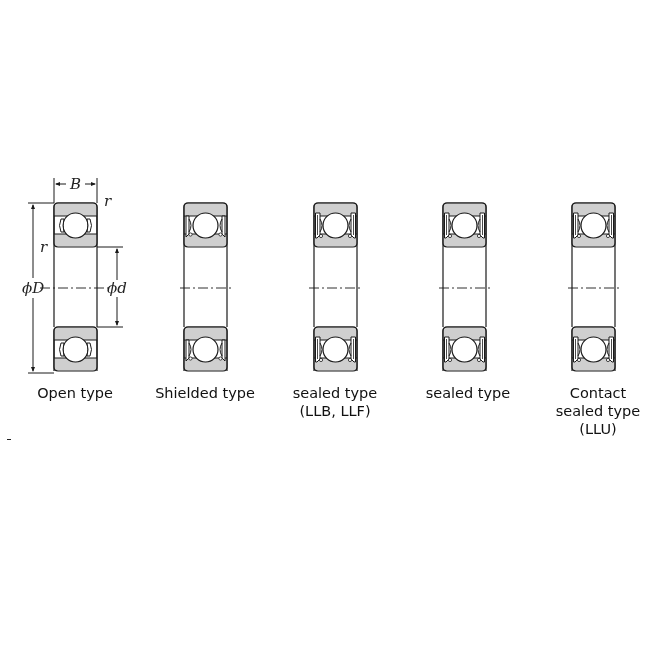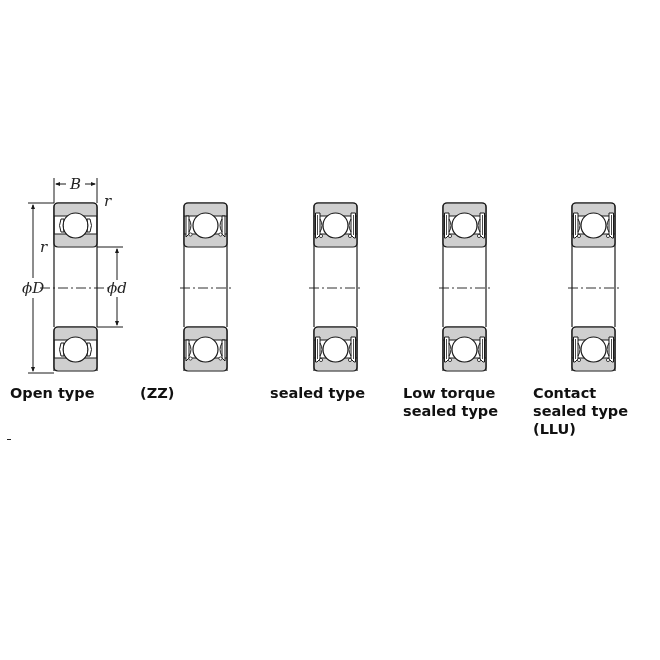--- a/index.html
+++ b/index.html
@@ -4,22 +4,22 @@
 <style>
   html, body { margin: 0; padding: 0; background: #ffffff; }
   body { width: 660px; height: 660px; position: relative; overflow: hidden; }
   #diagram { position: absolute; left: 0; top: 0; }
   .label {
     position: absolute;
     font-family: "DejaVu Sans", sans-serif;
     font-size: 14.5px;
     line-height: 18px;
     color: #111;
+    text-align: center;
     width: 130px;
-    font-weight: bold;
   }
   .label span { display: block; }
   .dim {
     font-family: "DejaVu Serif", serif;
     font-style: italic;
     font-size: 15px;
     fill: #222;
   }
   .stray {
     position: absolute; left: 7px; top: 439px; width: 4px; height: 1px; background: #222;
@@ -139,27 +139,27 @@
     <use href="#bearing-body"></use>
     <use href="#seal" y="0"></use>
     <use href="#seal" y="124"></use>
   </g>
 </svg>
 
 <div class="label" style="left:10px; top:384px;">
   <span>Open type</span>
 </div>
 <div class="label" style="left:140px; top:384px;">
-  <span>(ZZ)</span>
+  <span>Shielded type</span>
 </div>
 <div class="label" style="left:270px; top:384px;">
   <span>sealed type</span>
+  <span>(LLB, LLF)</span>
 </div>
 <div class="label" style="left:403px; top:384px;">
-  <span>Low torque</span>
   <span>sealed type</span>
 </div>
 <div class="label" style="left:533px; top:384px;">
   <span>Contact</span>
   <span>sealed type</span>
   <span>(LLU)</span>
 </div>
 
 <div class="stray"></div>
 

